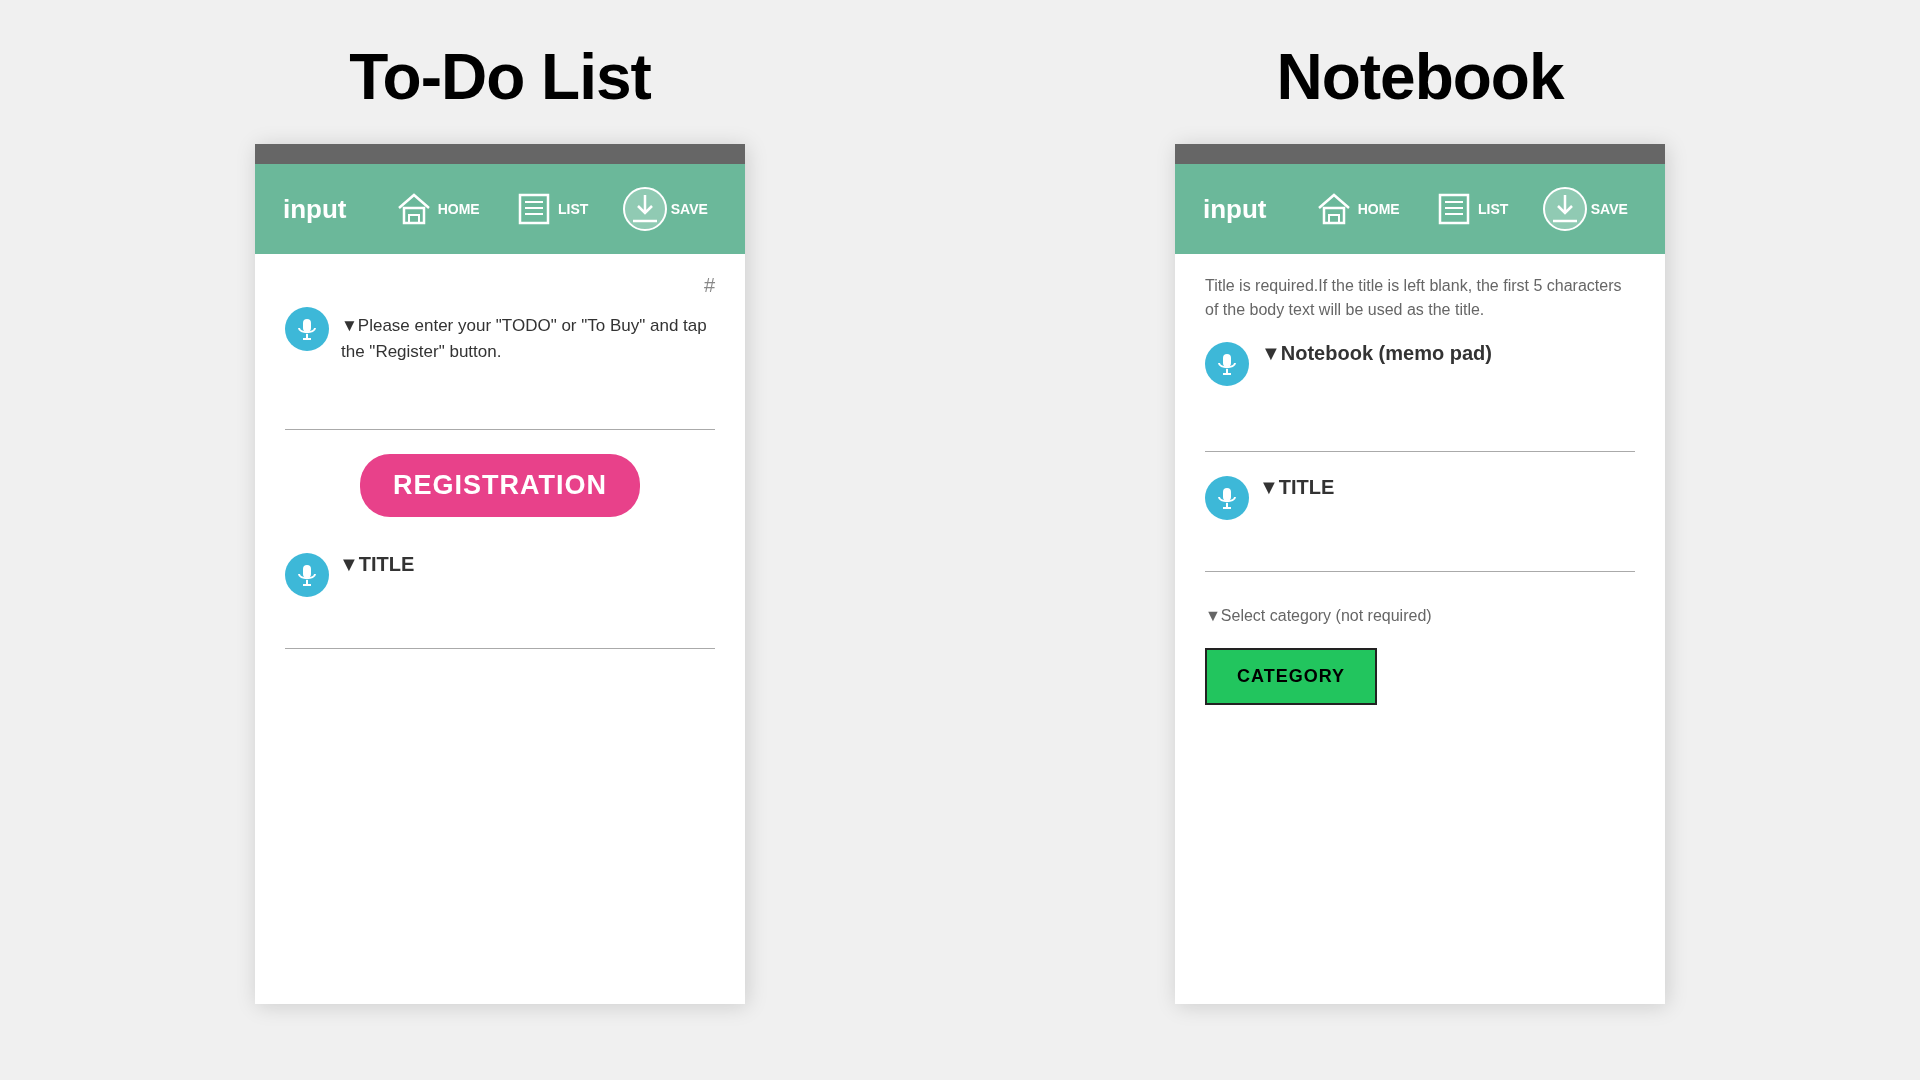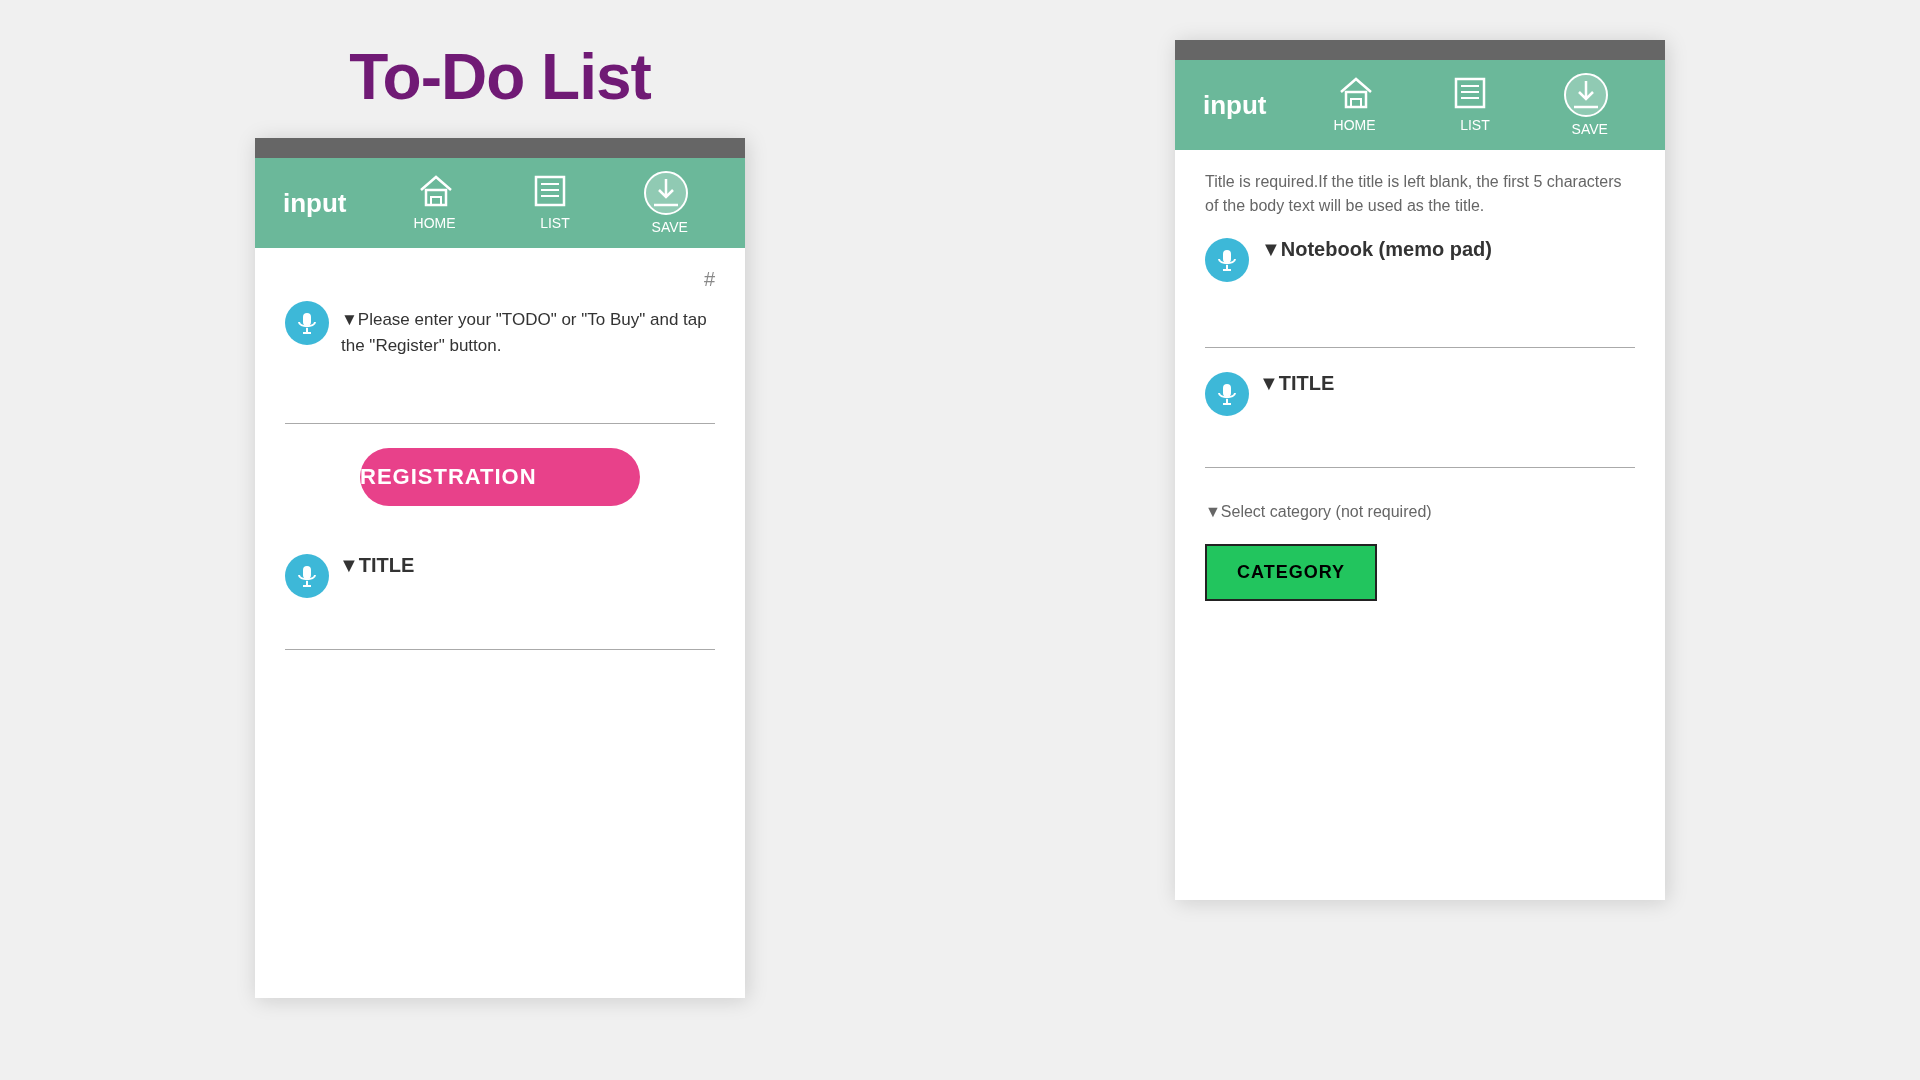--- a/index.html
+++ b/index.html
@@ -19,22 +19,22 @@
     .app-section {
       display: flex;
       flex-direction: column;
       align-items: center;
       flex: 1;
     }
 
     .section-title {
       font-size: 64px;
       font-weight: 700;
-      color: #701a75;
-      margin-bottom: 24px;
+      color: #000000;
+      margin-bottom: 30px;
       letter-spacing: -1px;
     }
 
     .phone-frame {
       width: 490px;
       border: none;
       box-shadow: 2px 2px 20px rgba(0,0,0,0.15);
       background: #fff;
       overflow: hidden;
     }
@@ -64,25 +64,25 @@
     }
 
     .nav-items {
       display: flex;
       flex: 1;
       justify-content: space-around;
     }
 
     .nav-item {
       display: flex;
-      flex-direction: column;
-      align-items: flex-end;
+      flex-direction: row;
+      align-items: center;
       color: #fff;
       font-size: 14px;
-      font-weight: 400;
+      font-weight: 700;
       gap: 4px;
     }
 
     .nav-icon {
       width: 40px;
       height: 40px;
       display: flex;
       align-items: center;
       justify-content: center;
     }
@@ -159,30 +159,30 @@
       width: 100%;
       height: 36px;
       margin-bottom: 24px;
       background: transparent;
     }
 
     
     .registration-btn {
       display: block;
       width: 280px;
-      margin: 0 auto 48px auto;
+      margin: 0 auto 36px auto;
       background: #e8418a;
       color: #fff;
-      font-size: 22px;
+      font-size: 27px;
       font-weight: 700;
       letter-spacing: 1px;
       border: none;
       border-radius: 30px;
       padding: 16px 0;
-      text-align: left;
+      text-align: center;
       cursor: pointer;
     }
 
     .info-text {
       font-size: 16px;
       color: #666;
       line-height: 1.5;
       margin-bottom: 20px;
     }
 
@@ -293,20 +293,21 @@
         </div>
         <span class="title-label">▼TITLE</span>
       </div>
 
       <div class="input-field"></div>
     </div>
   </div>
 </div>
 
 <div class="app-section">
+  <div class="section-title">Notebook</div>
 
   <div class="phone-frame">
     <div class="phone-top-bar"></div>
 
     <div class="nav-bar">
       <div class="nav-title">input</div>
       <div class="nav-items">
 
         <div class="nav-item">
           <div class="nav-icon">

